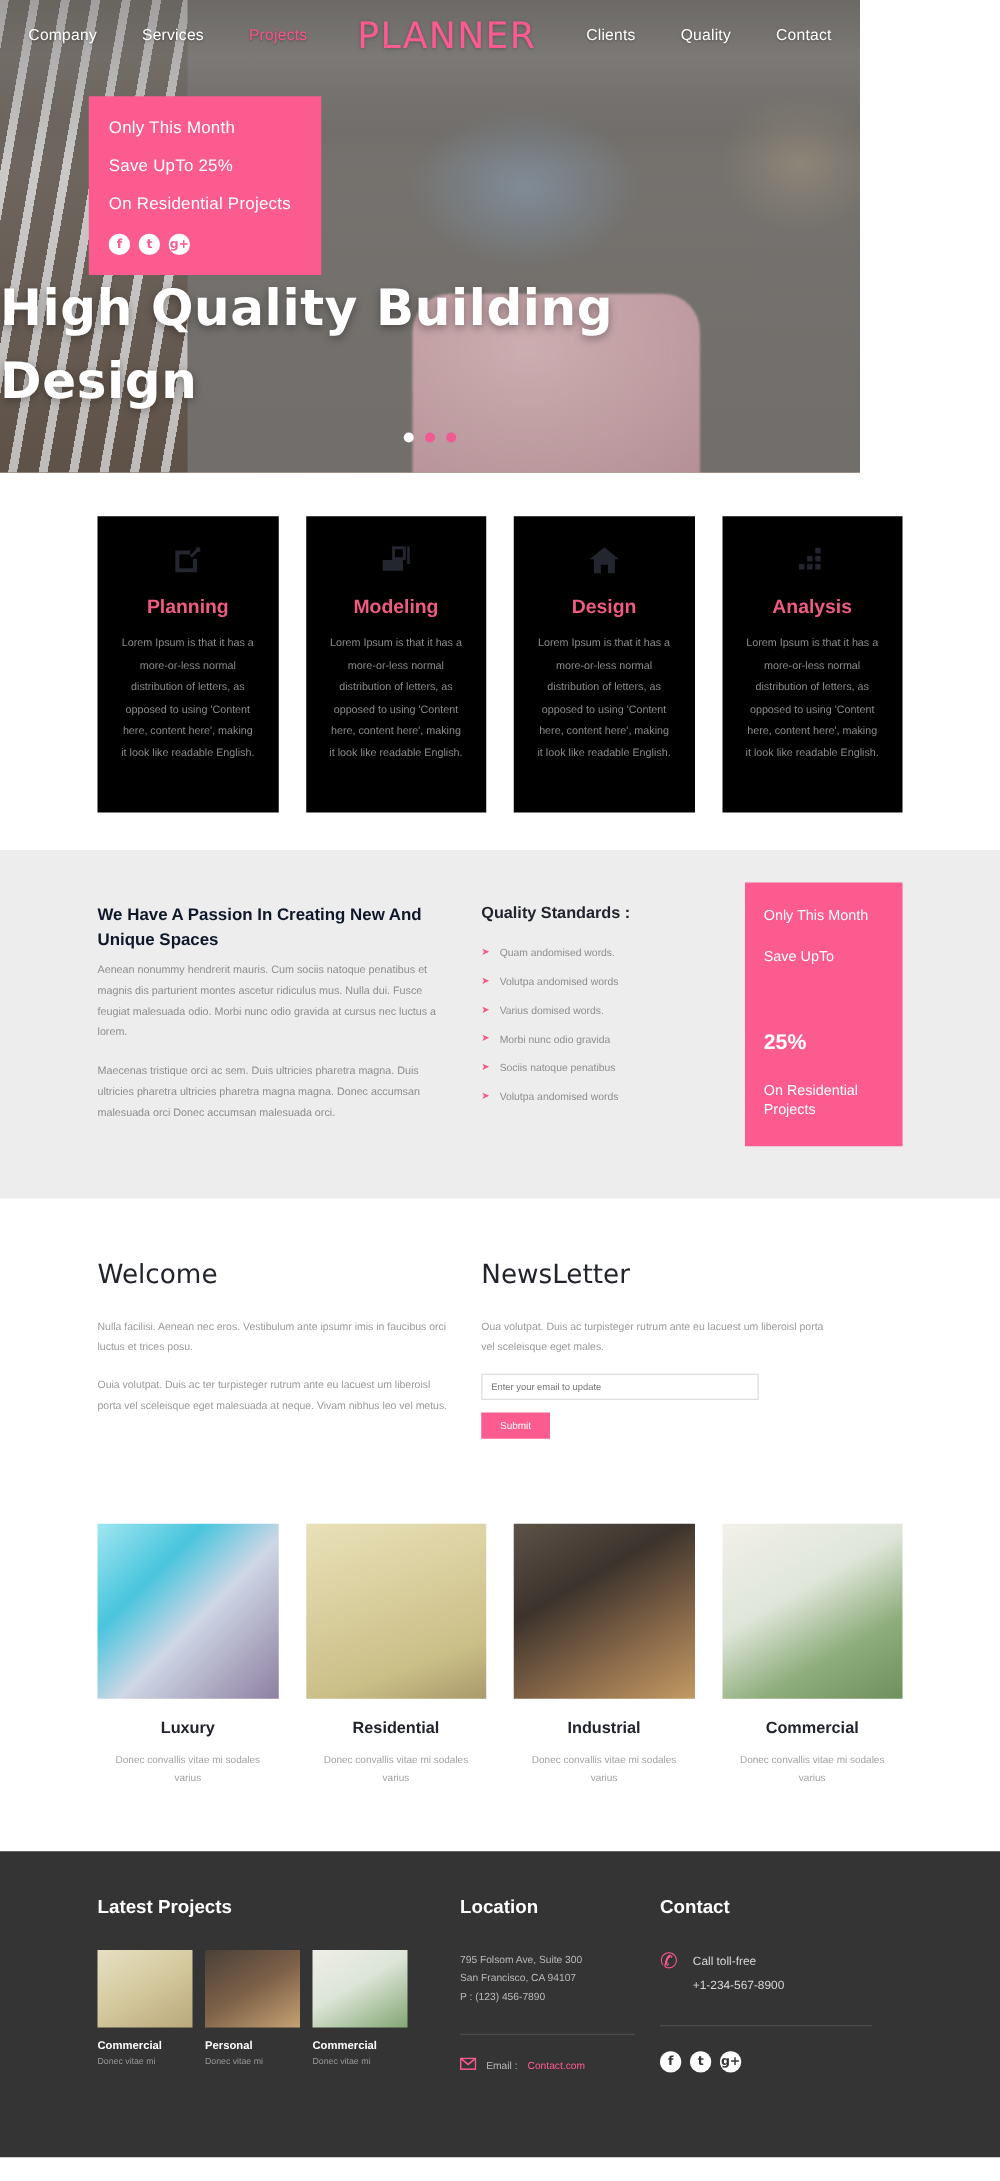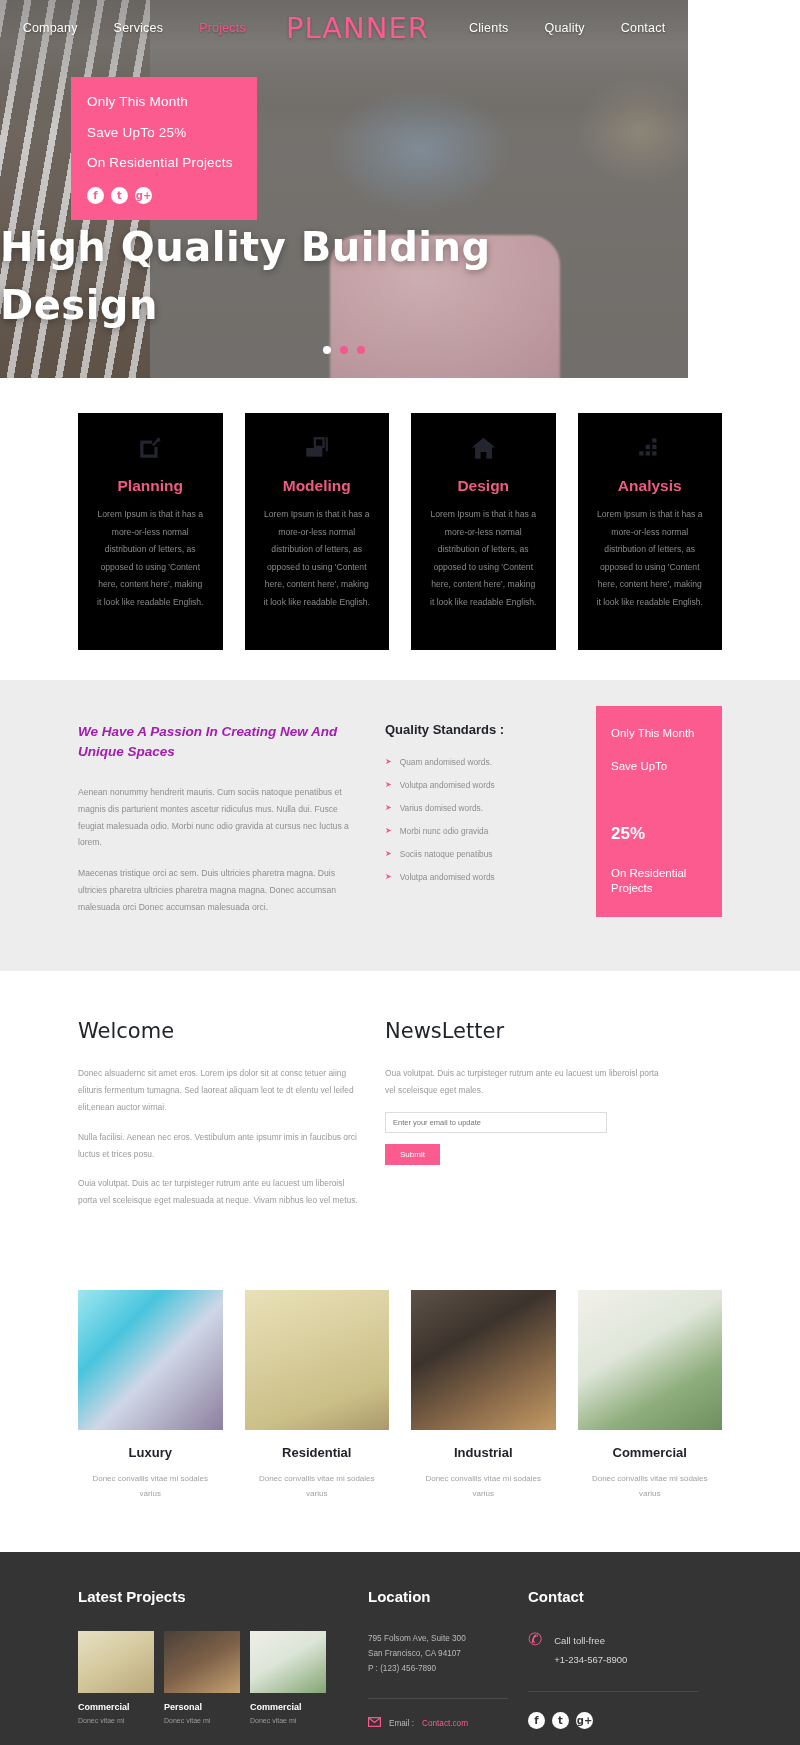--- a/index.html
+++ b/index.html
@@ -160,24 +160,23 @@
   .passion {
     background: #ededed;
     padding: 42px 78px 42px 78px;
     display: flex;
     gap: 22px;
   }
   .passion-left { width: 285px; }
   .passion-h {
     font-size: 13.5px;
     font-weight: bold;
-    color: #a21caf;
+    color: #0f172a;
     line-height: 1.5;
-    margin-bottom: 22px;
-    font-style: italic;
+    margin-bottom: 5px;
   }
   .passion-p {
     color: #8e8e8e;
     font-size: 8.6px;
     line-height: 1.95;
     margin-bottom: 14px;
   }
   .passion-mid { width: 150px; }
   .qs-h {
     font-size: 13px;
@@ -439,21 +438,20 @@
     <p>Only This Month</p>
     <p>Save UpTo</p>
     <p class="big">25%</p>
     <p>On Residential Projects</p>
   </div>
 </section>
 
 <section class="welcome-sec">
   <div class="wl-col">
     <div class="wl-h">Welcome</div>
-    <div class="wl-p">Donec alsuadernc sit amet eros. Lorem ips dolor sit at consc tetuer aiing elituris fermentum tumagna. Sed laoreat aliquam leot te dt elentu vel leifed elit,enean auctor wirnai.</div>
     <div class="wl-p">Nulla facilisi. Aenean nec eros. Vestibulum ante ipsumr imis in faucibus orci luctus et trices posu.</div>
     <div class="wl-p">Ouia volutpat. Duis ac ter turpisteger rutrum ante eu lacuest um liberoisl porta vel sceleisque eget malesuada at neque. Vivam nibhus leo vel metus.</div>
   </div>
 
   <div class="wl-col">
     <div class="wl-h">NewsLetter</div>
     <div class="wl-p">Oua volutpat. Duis ac turpisteger rutrum ante eu lacuest um liberoisl porta vel sceleisque eget males.</div>
     <input class="nl-input" type="text" placeholder="Enter your email to update" style="">
     <button class="nl-submit">Submit</button>
   </div>

